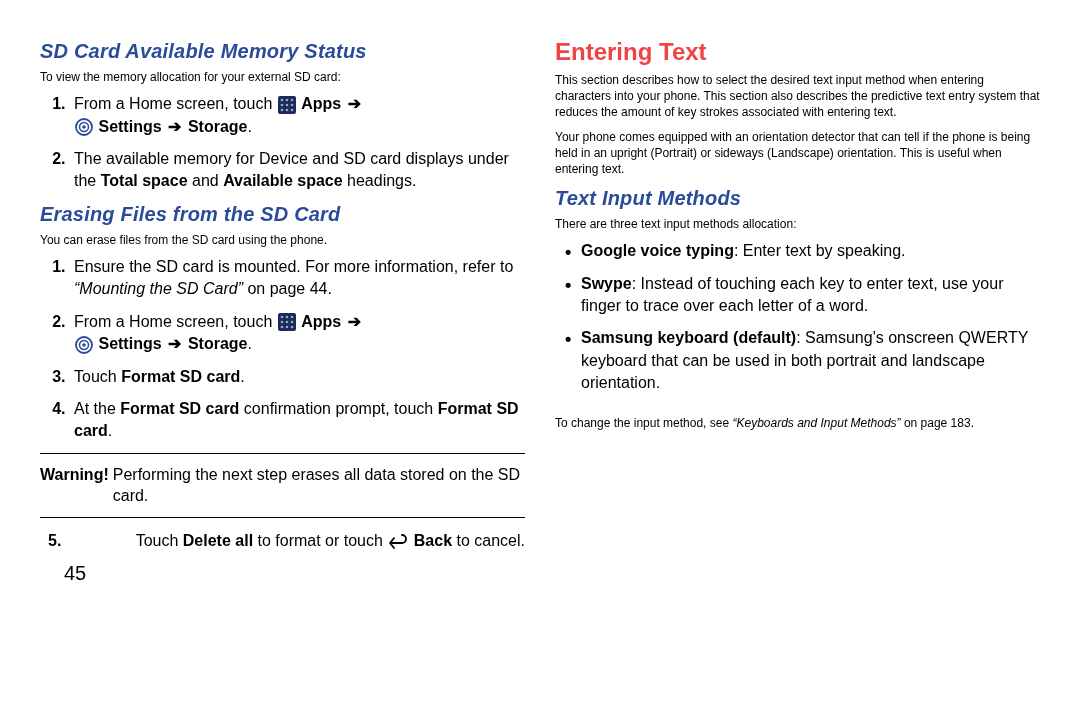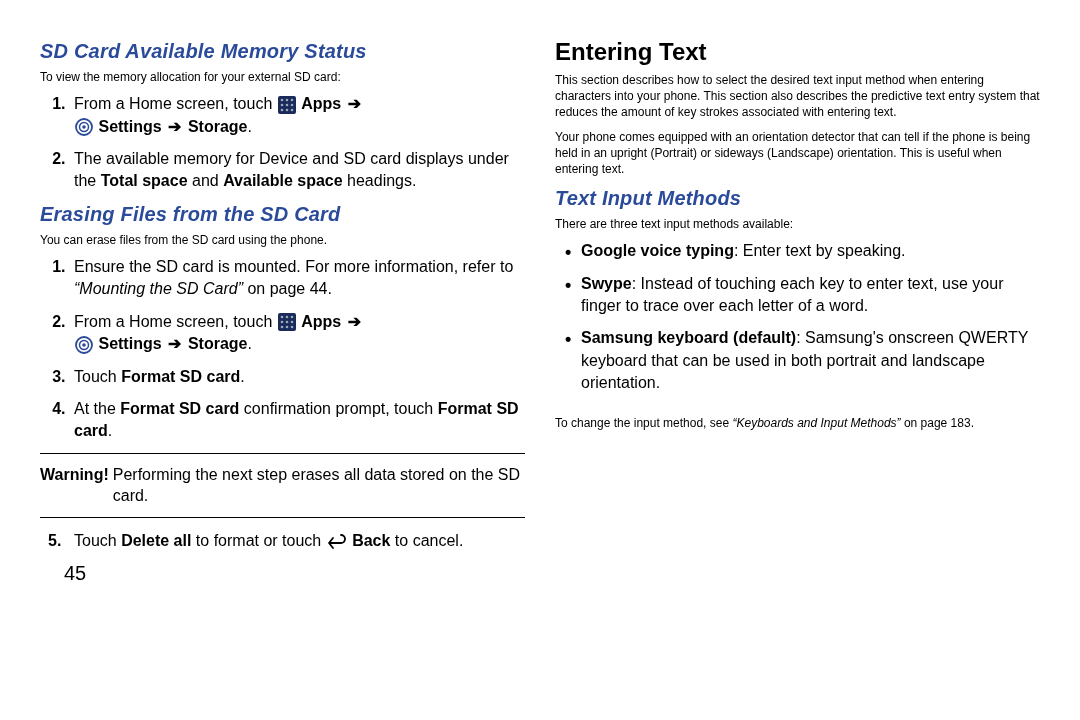--- a/index.html
+++ b/index.html
@@ -26,21 +26,21 @@
   }
   .h-blue-bold-italic {
     color: #2a4a9a;
     font-weight: bold;
     font-style: italic;
     font-size: 20px;
     margin: 10px 0 6px 0;
     letter-spacing: 0.2px;
   }
   .h-major {
-    color: #000000;
+    color: #ef4444;
     font-weight: bold;
     font-size: 24px;
     margin: 8px 0 6px 0;
   }
   p {
     font-size: 12px;
     line-height: 1.35;
     margin: 6px 0 8px 0;
   }
   ol {
@@ -109,20 +109,21 @@
     flex: 1;
   }
   .ol-continue {
     counter-reset: item 4;
     list-style: none;
     padding-left: 30px;
   }
   .ol-continue > li {
     counter-increment: item;
     position: relative;
+    text-align: right;
   }
   .ol-continue > li::before {
     content: counter(item) ".";
     font-weight: bold;
     position: absolute;
     left: -22px;
   }
   .page-num {
     font-size: 20px;
     padding-left: 24px;
@@ -229,21 +230,21 @@
     <div class="page-num">45</div>
   </div>
 
   <div class="col">
 
     <div class="h-major">Entering Text</div>
     <p>This section describes how to select the desired text input method when entering characters into your phone. This section also describes the predictive text entry system that reduces the amount of key strokes associated with entering text.</p>
     <p>Your phone comes equipped with an orientation detector that can tell if the phone is being held in an upright (Portrait) or sideways (Landscape) orientation. This is useful when entering text.</p>
 
     <div class="h-blue-bold-italic">Text Input Methods</div>
-    <p>There are three text input methods available:</p>
+    <p>There are three text input methods allocation:</p>
 
     <ul>
       <li><span class="b">Google voice typing</span><span>: Enter text by speaking.</span></li>
       <li><span class="b">Swype</span><span>: Instead of touching each key to enter text, use your finger to trace over each letter of a word.</span></li>
       <li><span class="b">Samsung keyboard (default)</span><span>: Samsung's onscreen QWERTY keyboard that can be used in both portrait and landscape orientation.</span></li>
     </ul>
 
     <p>
       <span>To change the input method, see </span><span class="i">“Keyboards and Input Methods”</span><span> on page 183.</span>
     </p>

